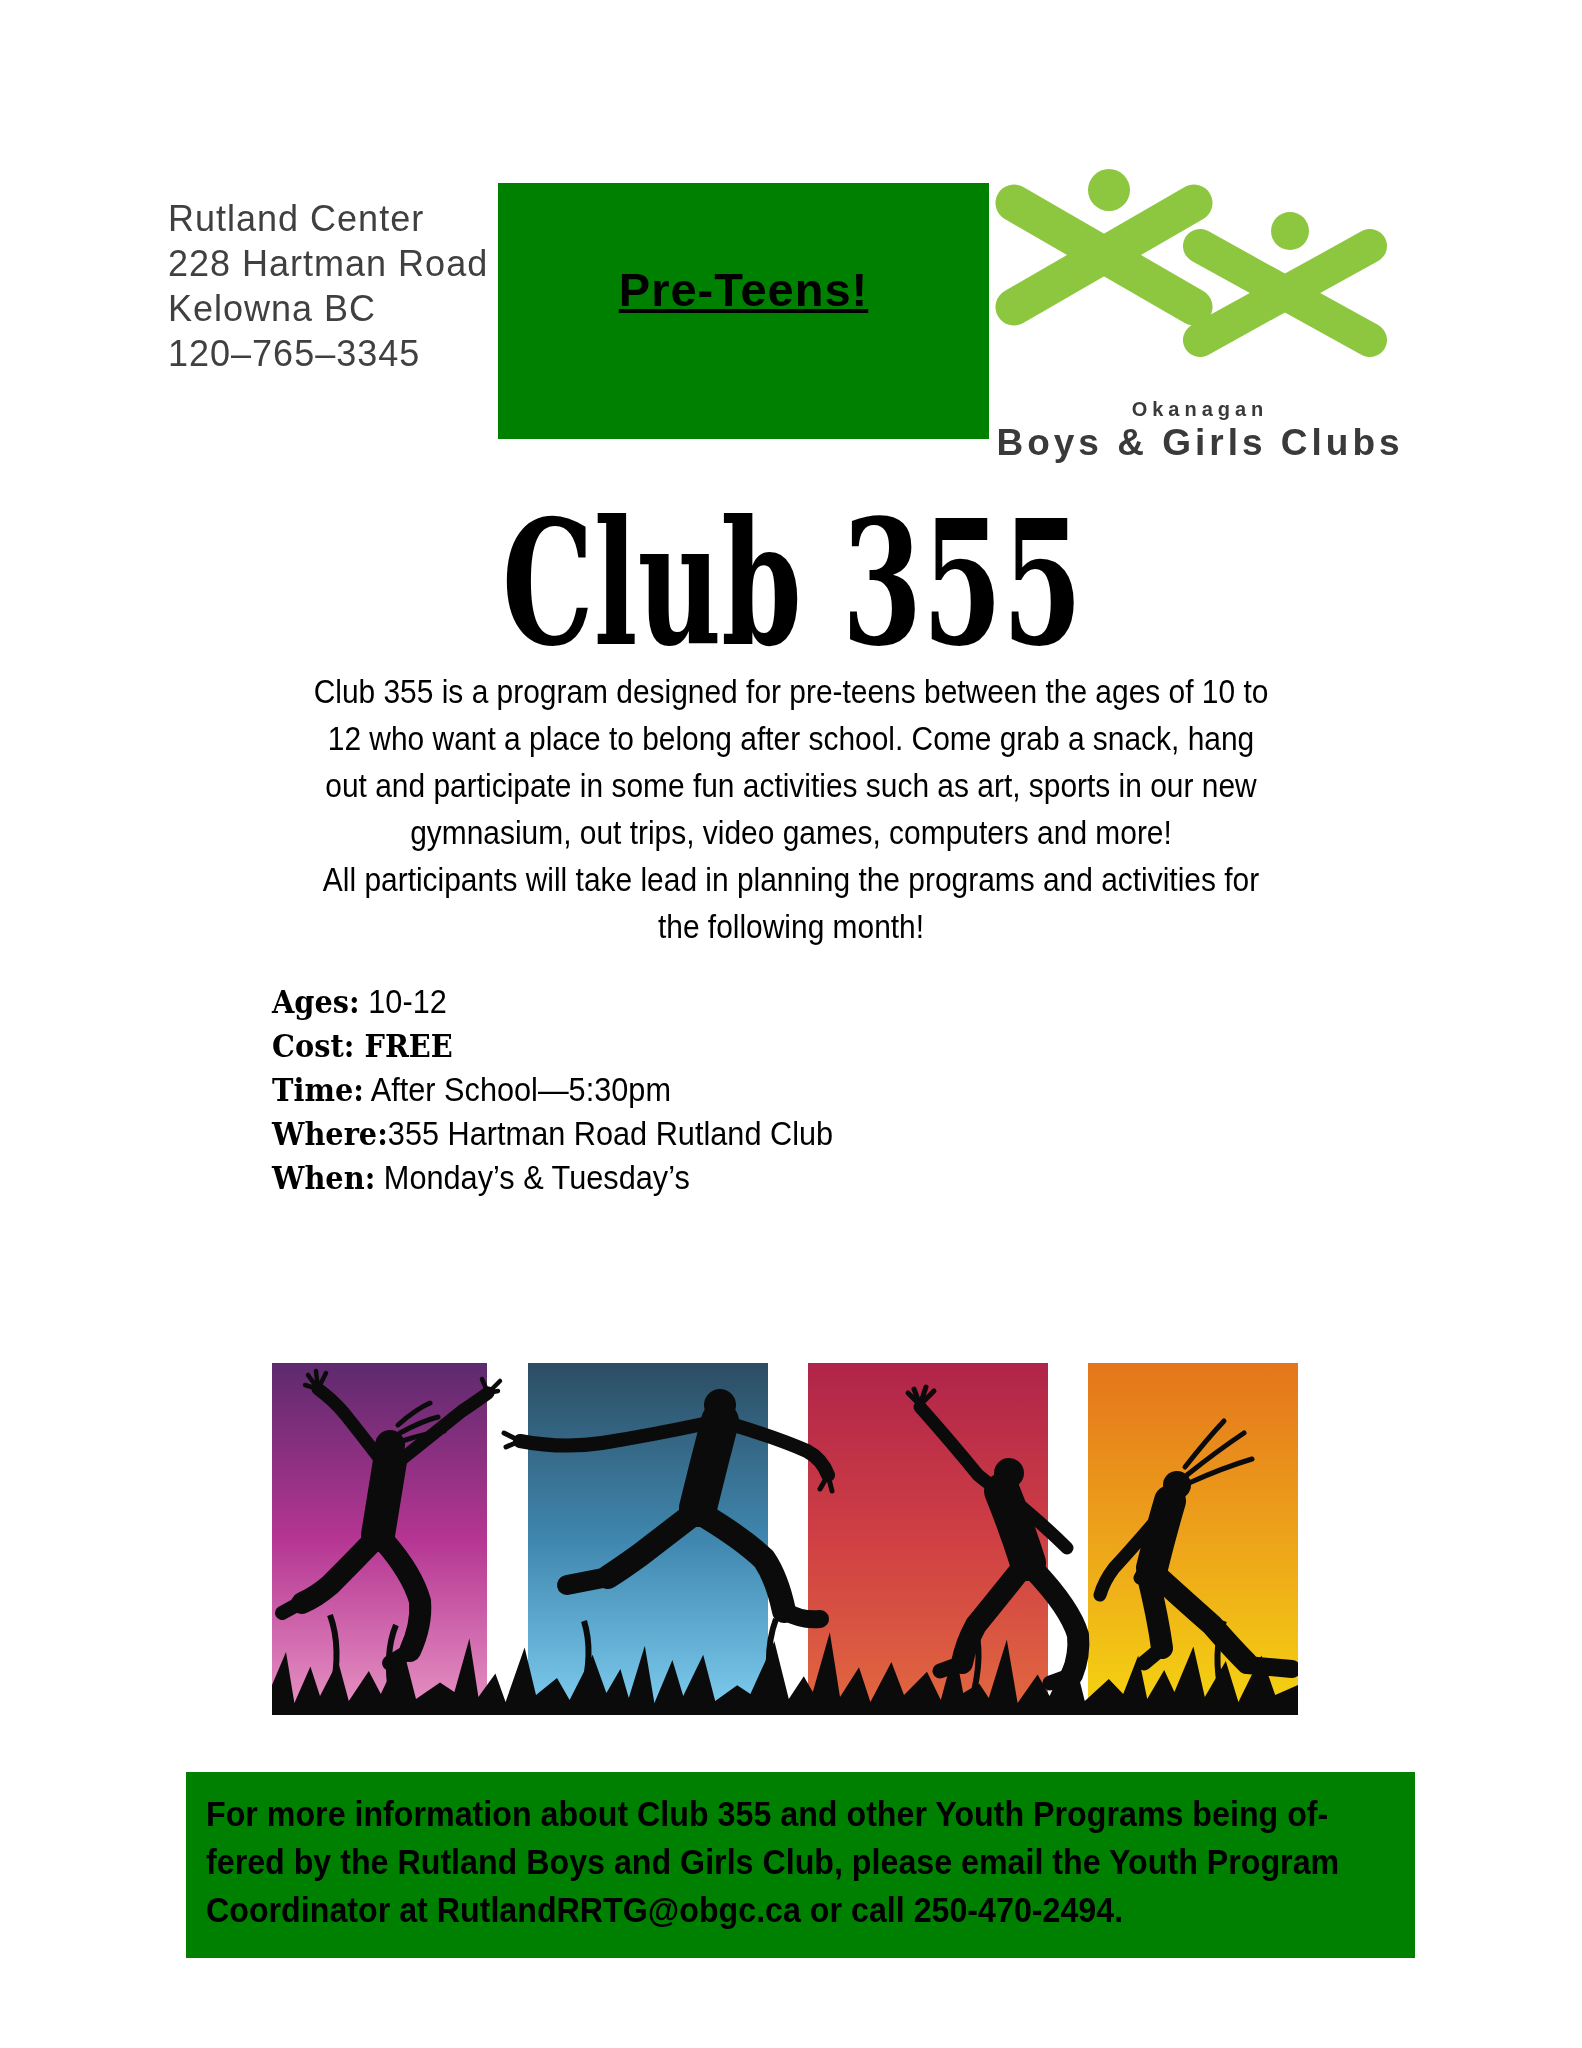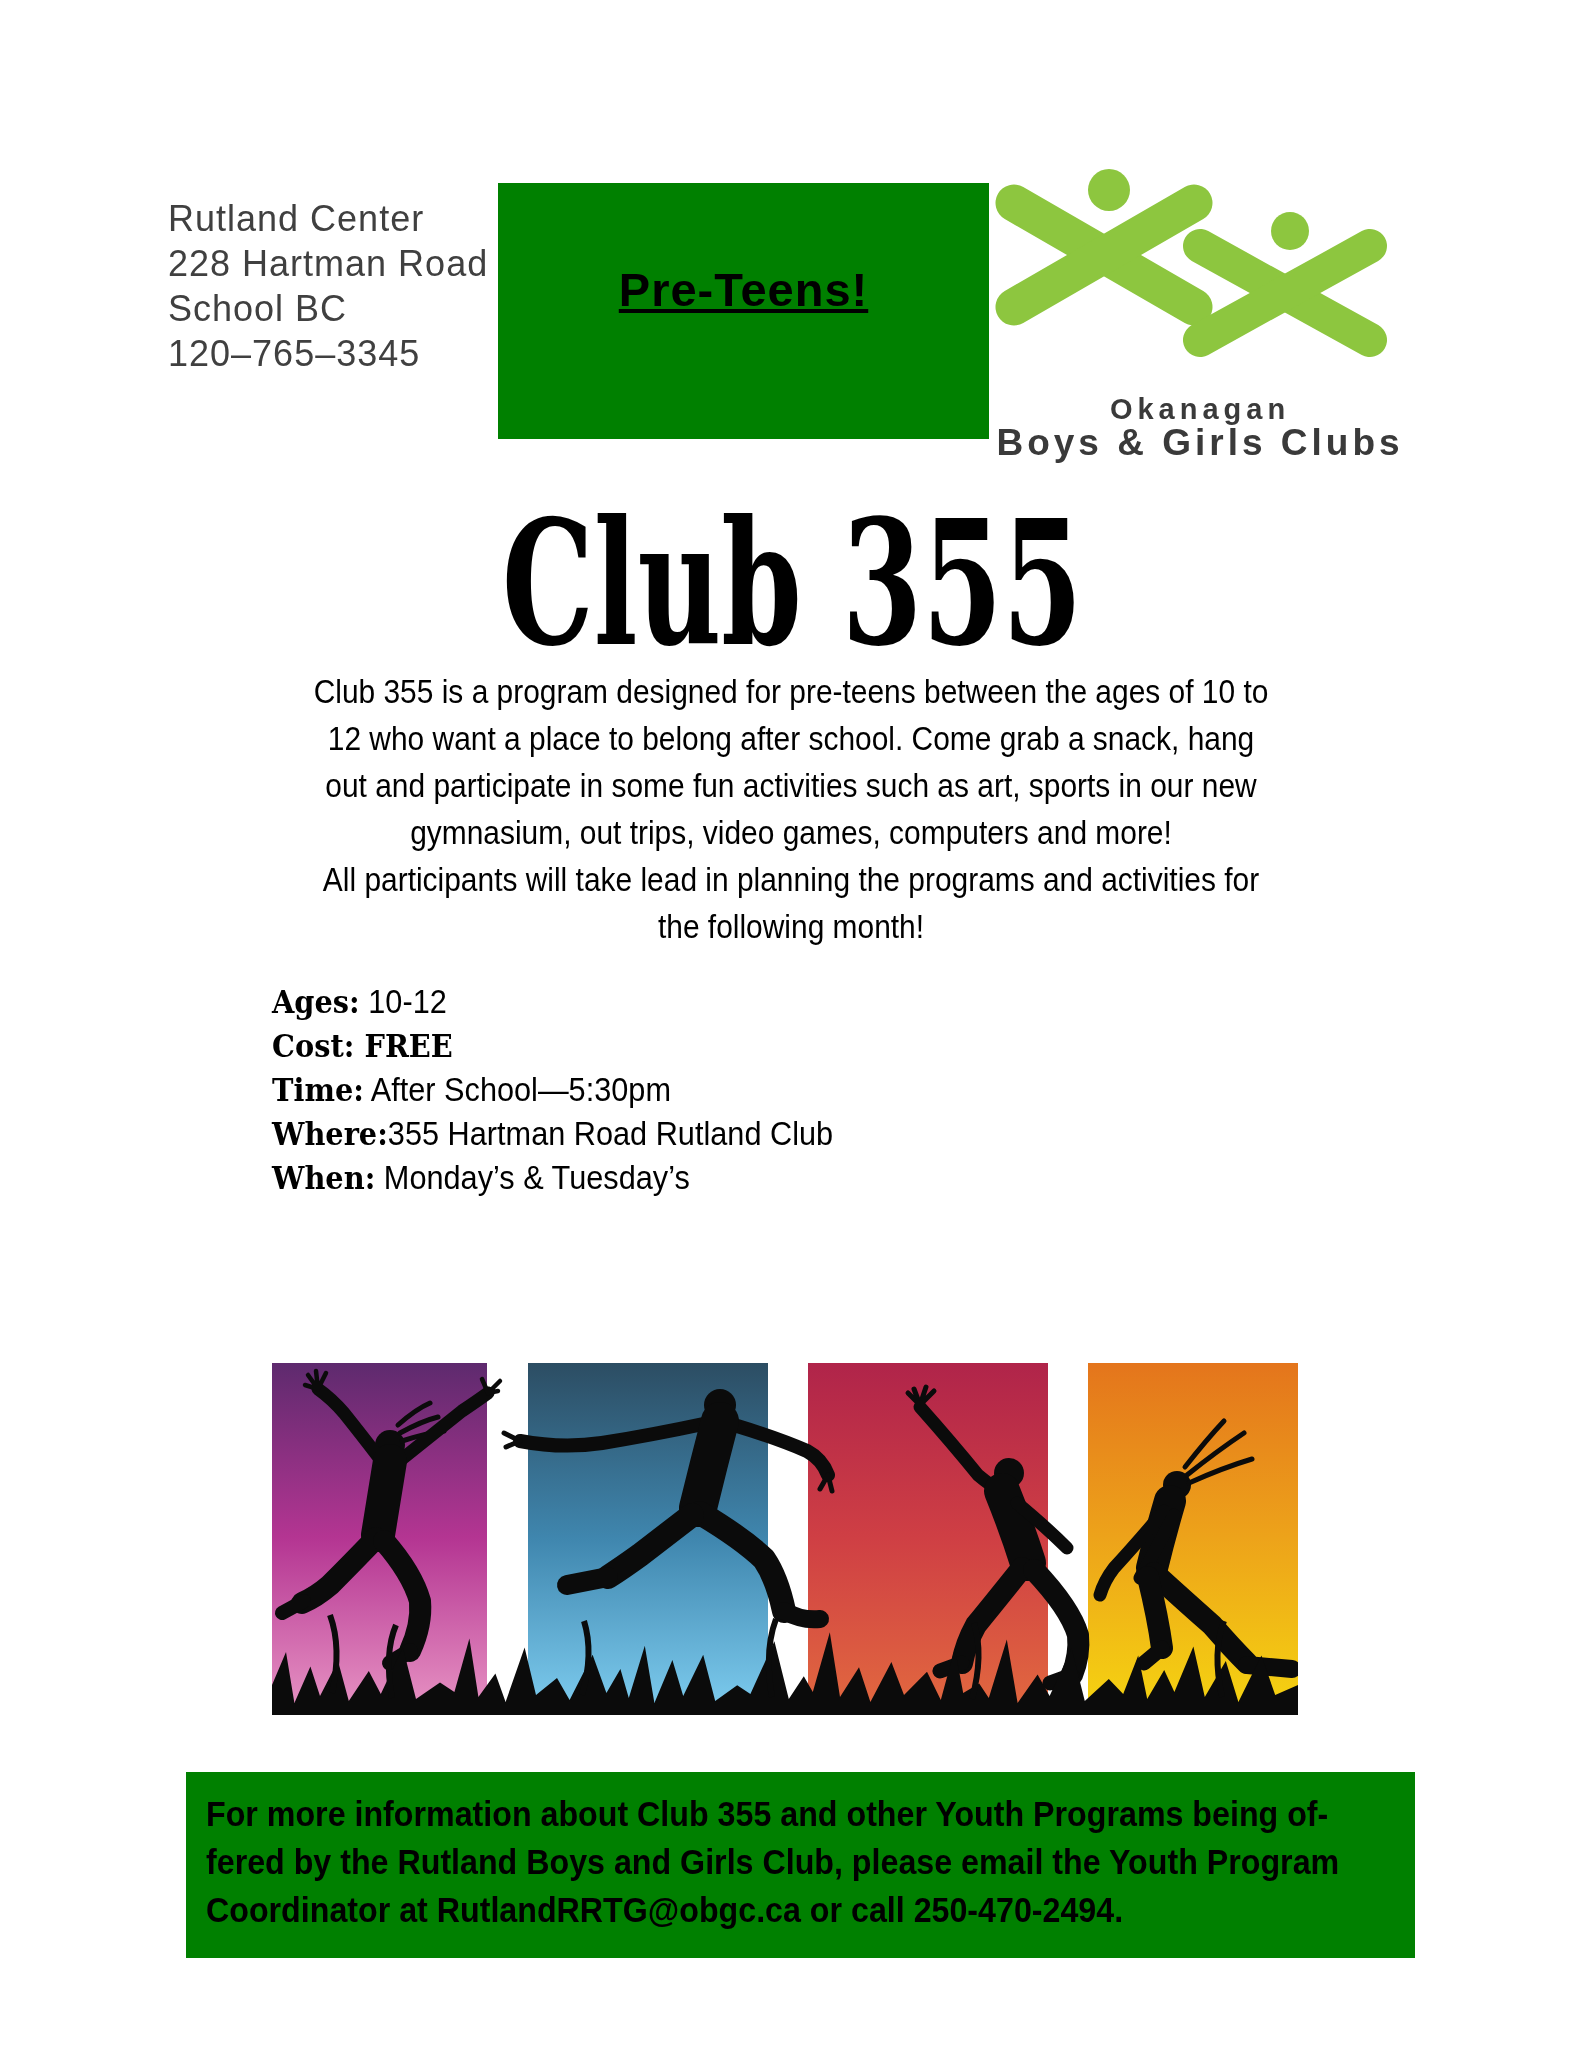--- a/index.html
+++ b/index.html
@@ -8,21 +8,21 @@
 
   
   .address{position:absolute;left:168px;top:196px;font-size:36px;line-height:45px;
            color:#404040;letter-spacing:1px;}
   .green-box{position:absolute;left:498px;top:183px;width:491px;height:256px;
              display:flex;align-items:center;justify-content:center;}
   .green-box .label{font-size:47px;font-weight:bold;color:#000;letter-spacing:1px;
                     margin-top:-44px;}
   .logo{position:absolute;left:982px;top:168px;width:436px;text-align:center;}
   .logo-text{margin-top:6px;color:#3a3a3a;font-weight:bold;}
-  .logo-line1{font-size:29px;letter-spacing:5px;line-height:34px;margin-top:28px;}
+  .logo-line1{font-size:20px;letter-spacing:5px;line-height:34px;margin-top:28px;}
   .logo-line2{font-size:37px;letter-spacing:4px;line-height:34px;}
 
   
   .title{position:absolute;left:502px;top:498px;font-family:"DejaVu Serif",serif;
          font-weight:bold;font-size:172px;line-height:1;color:#000;white-space:nowrap;
          transform:scaleX(0.67);transform-origin:left top;letter-spacing:0px;}
 
   
   .description{position:absolute;left:180px;top:668px;width:1222px;text-align:center;
                transform:scaleX(0.88);transform-origin:center top;}
@@ -46,21 +46,21 @@
                white-space:nowrap;transform:scaleX(0.92);transform-origin:left top;}
 </style>
 </head>
 <body>
 
 <div class="page">
 
   <div class="address">
     <div class="address-line">Rutland Center</div>
       <div class="address-line">228 Hartman Road</div>
-      <div class="address-line">School BC</div>
+      <div class="address-line">Kelowna BC</div>
       <div class="address-line">120–765–3345</div>
   </div>
 
   <div class="green-box" style="background: rgb(0, 128, 0); text-decoration: underline;">
     <span class="label">Pre-Teens!</span>
   </div>
 
   <div class="logo">
     <svg width="436" height="192" viewBox="0 0 436 192">
       <g stroke-linecap="round" fill="none" stroke="#8dc63f">

